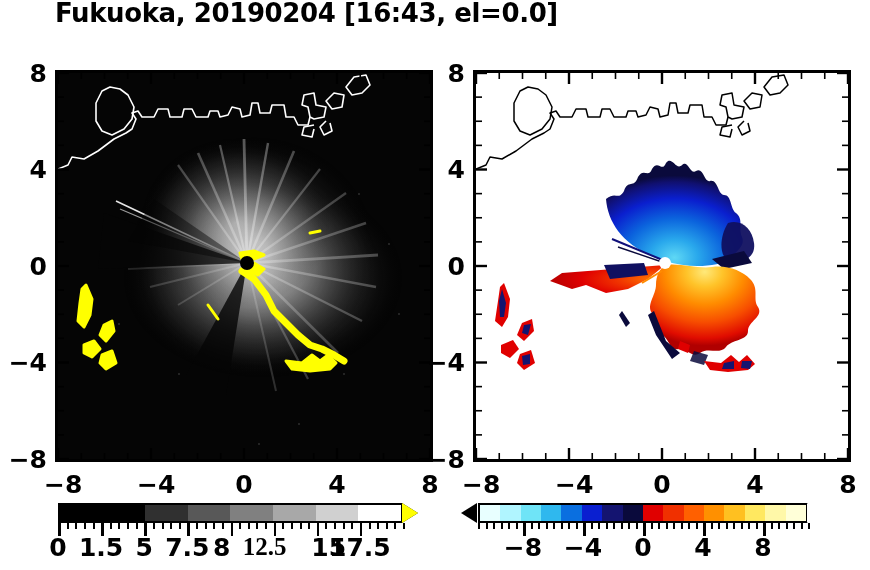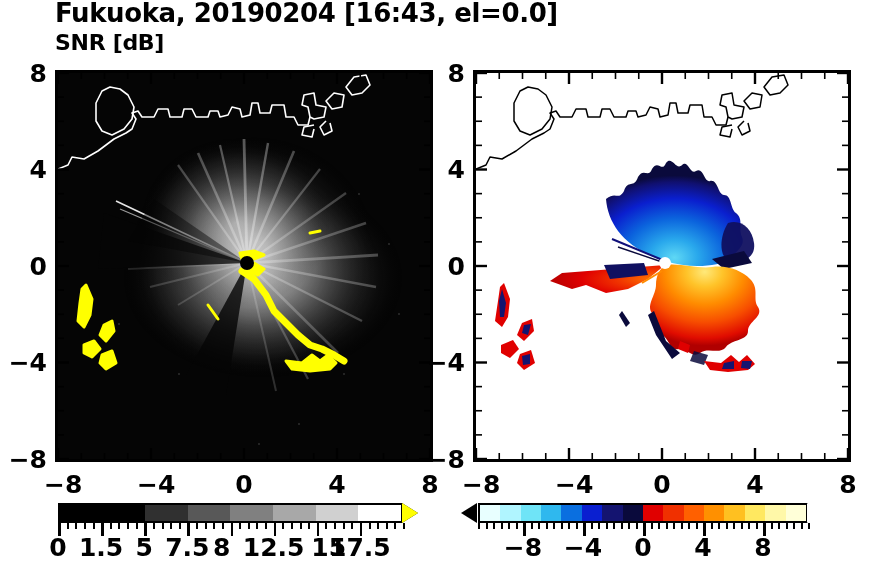--- a/index.html
+++ b/index.html
@@ -31,21 +31,20 @@
   .cbtick{position:absolute;background:#000;}
 
   .arrow{position:absolute;top:0;width:0;height:0;}
   svg{display:block;}
 </style>
 </head>
 <body>
 <div id="root">
 
 <div class="ttl" id="main-title">Fukuoka, 20190204 [16:43, el=0.0]</div>
-<div class="ttl" id="title-snr">SNR [dB]</div>
 
 <div class="panel" id="panel-snr">
   <div class="plotinner">
     <svg width="372" height="386" viewBox="0 0 372 386">
       <defs>
         <radialGradient id="snrGlow" cx="50%" cy="50%" r="50%">
           <stop offset="0%" stop-color="#ffffff" stop-opacity="1"></stop>
           <stop offset="12%" stop-color="#f0f0f0" stop-opacity="0.95"></stop>
           <stop offset="35%" stop-color="#9a9a9a" stop-opacity="0.75"></stop>
           <stop offset="60%" stop-color="#4a4a4a" stop-opacity="0.5"></stop>
@@ -528,21 +527,21 @@
     <div class="axlabel" style="font-size: 25px; left: 426.656px; top: 444.5px;">−8</div>
     <div class="axlabel" style="font-size: 25px; left: 426.656px; top: 348px;">−4</div>
     <div class="axlabel" style="font-size: 25px; left: 447.594px; top: 251.5px;">0</div>
     <div class="axlabel" style="font-size: 25px; left: 447.594px; top: 155px;">4</div>
     <div class="axlabel" style="font-size: 25px; left: 447.594px; top: 58.5px;">8</div>
     <div class="cblabel" style="left: 49.2969px; top: 533px;">0</div>
     <div class="cblabel" style="left: 78.9766px; top: 533px;">1.5</div>
     <div class="cblabel" style="left: 135.547px; top: 533px;">5</div>
     <div class="cblabel" style="left: 165.227px; top: 533px;">7.5</div>
     <div class="cblabel" style="left: 213.102px; top: 533px;">8</div>
-    <div class="cblabel" style="left: 242.781px; top: 533px;">12.5</div>
+    <div class="cblabel" style="left: 242.781px; top: 533px; font-family: Liberation Serif, serif;">12.5</div>
     <div class="cblabel" style="left: 299.352px; top: 533px; margin-left: 12px;">15</div>
     <div class="cblabel" style="left: 329.031px; top: 533px;">17.5</div>
     <div class="cblabel" style="left: 503.828px; top: 533px;">−8</div>
     <div class="cblabel" style="left: 563.828px; top: 533px;">−4</div>
     <div class="cblabel" style="left: 634.297px; top: 533px;">0</div>
     <div class="cblabel" style="left: 694.297px; top: 533px;">4</div>
     <div class="cblabel" style="left: 754.297px; top: 533px;">8</div>
   </div>
 
 </body></html>

